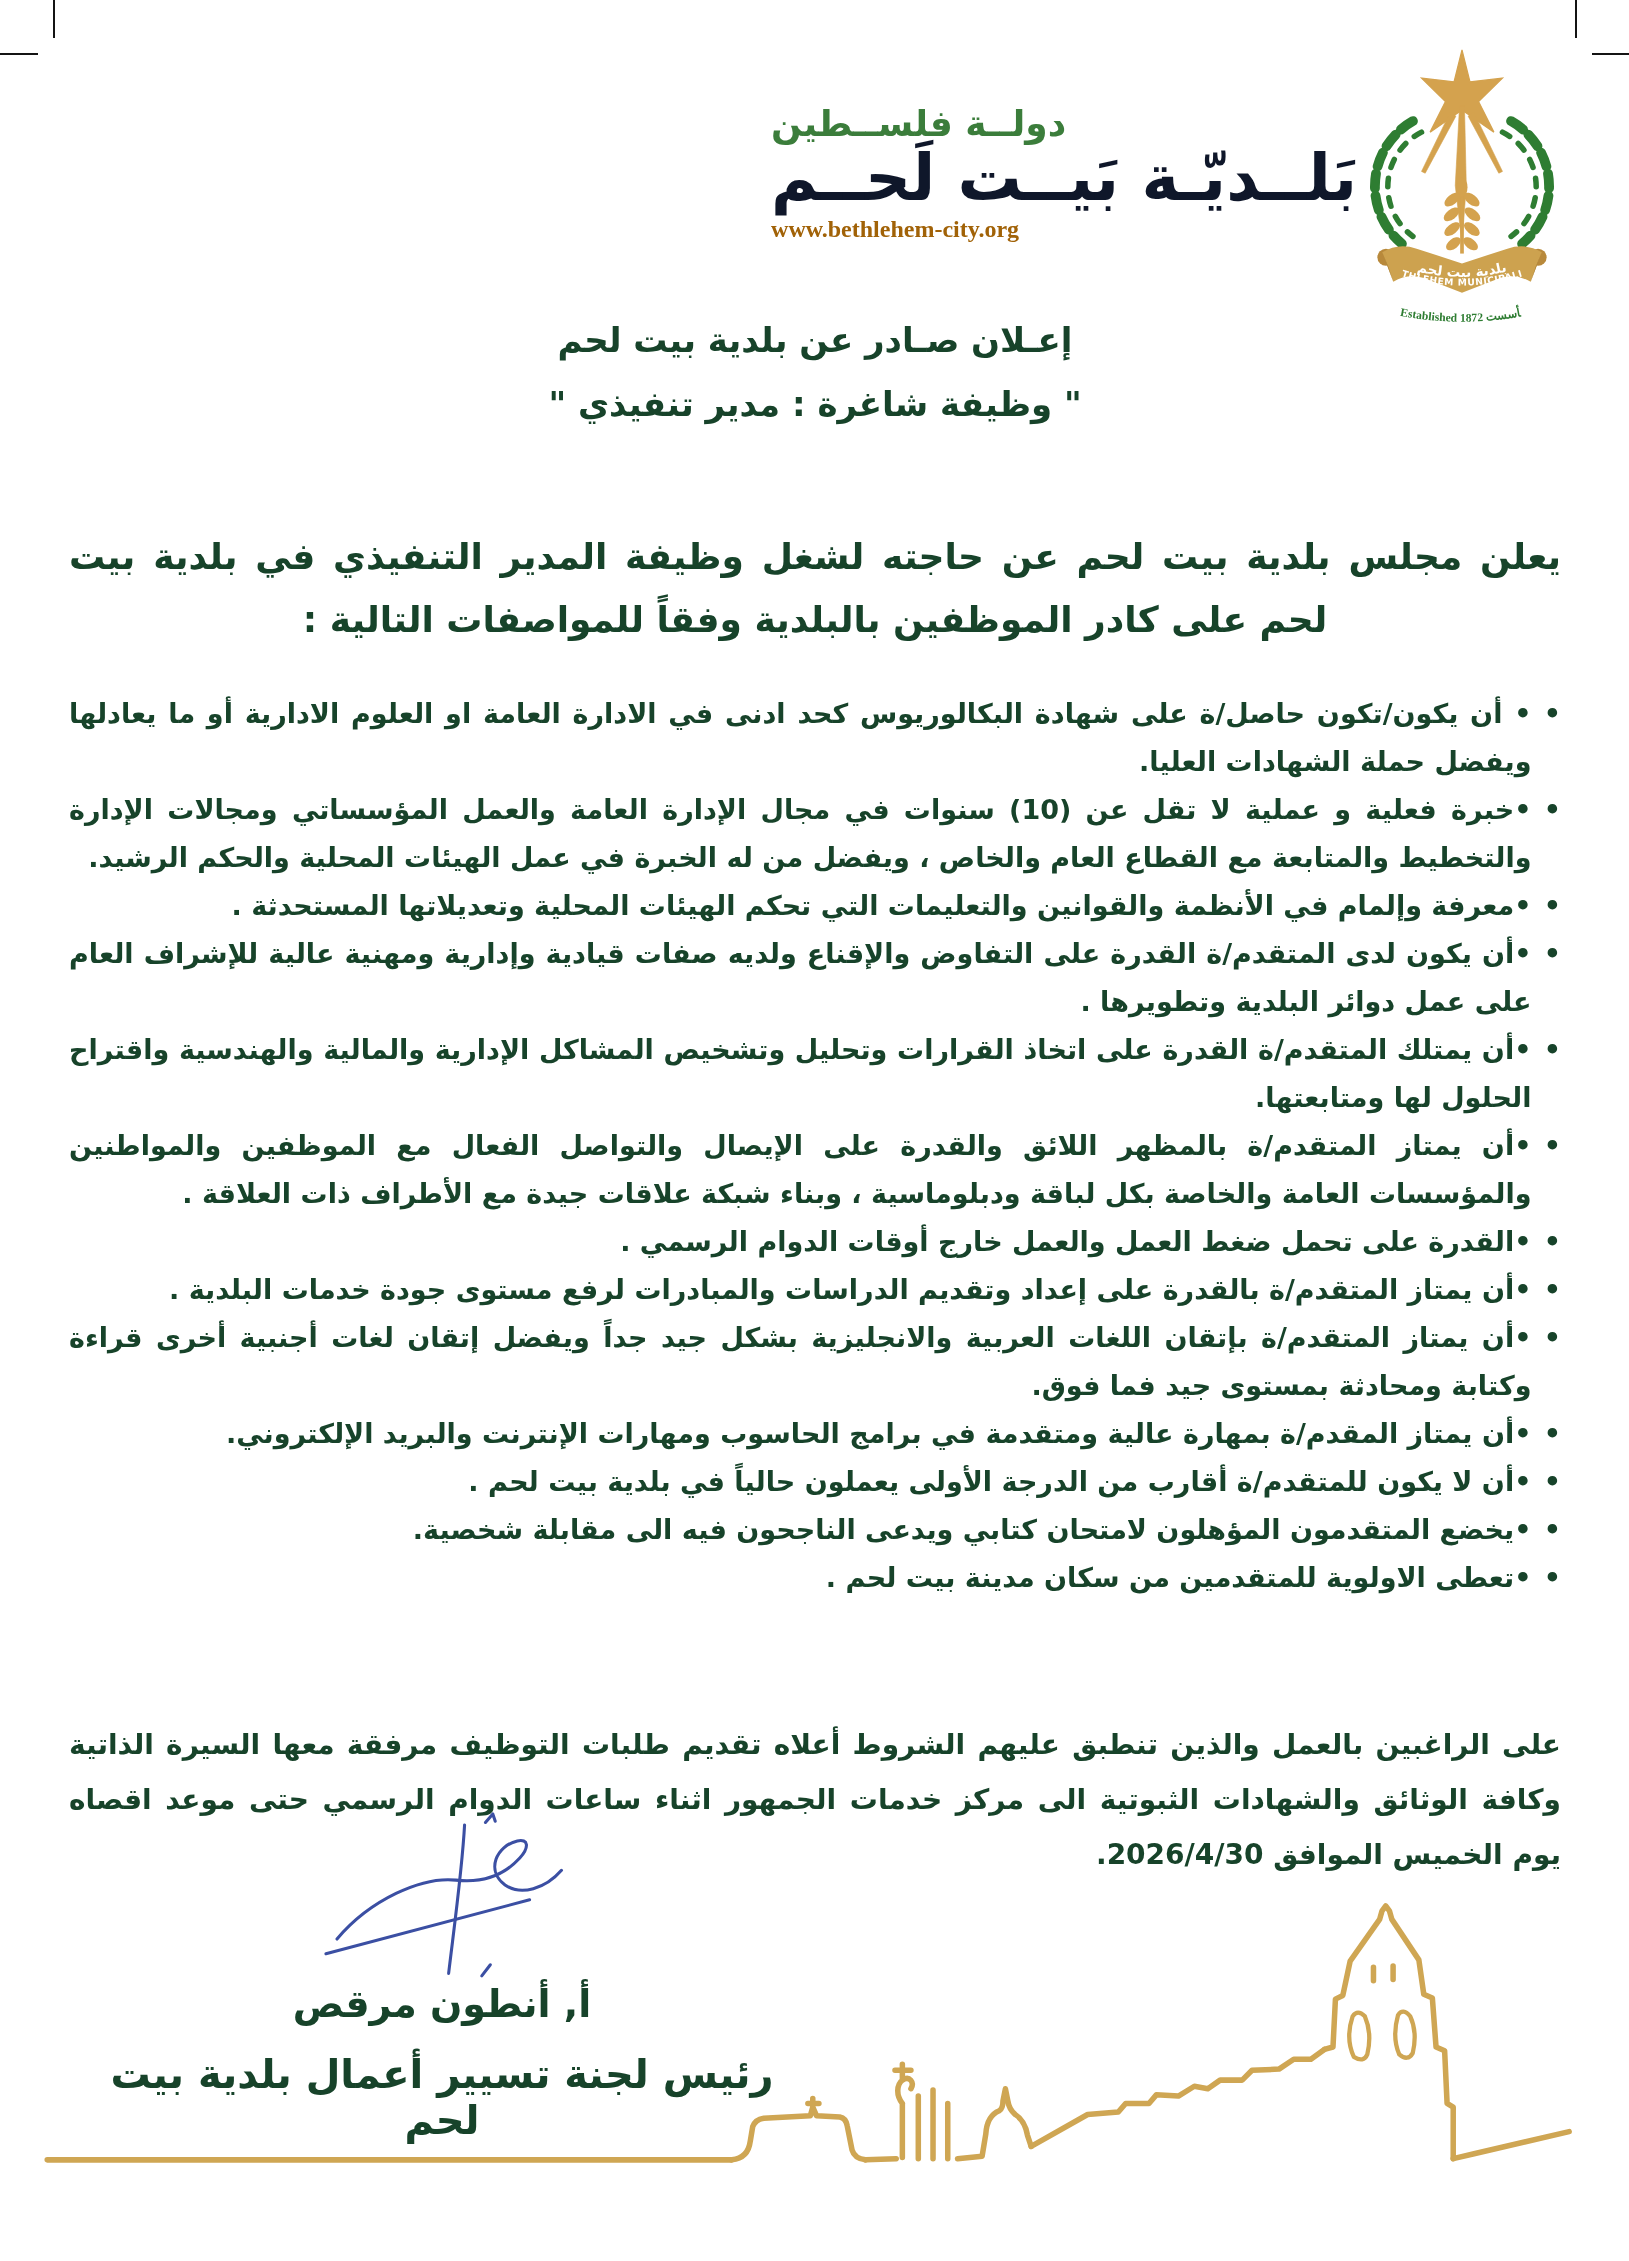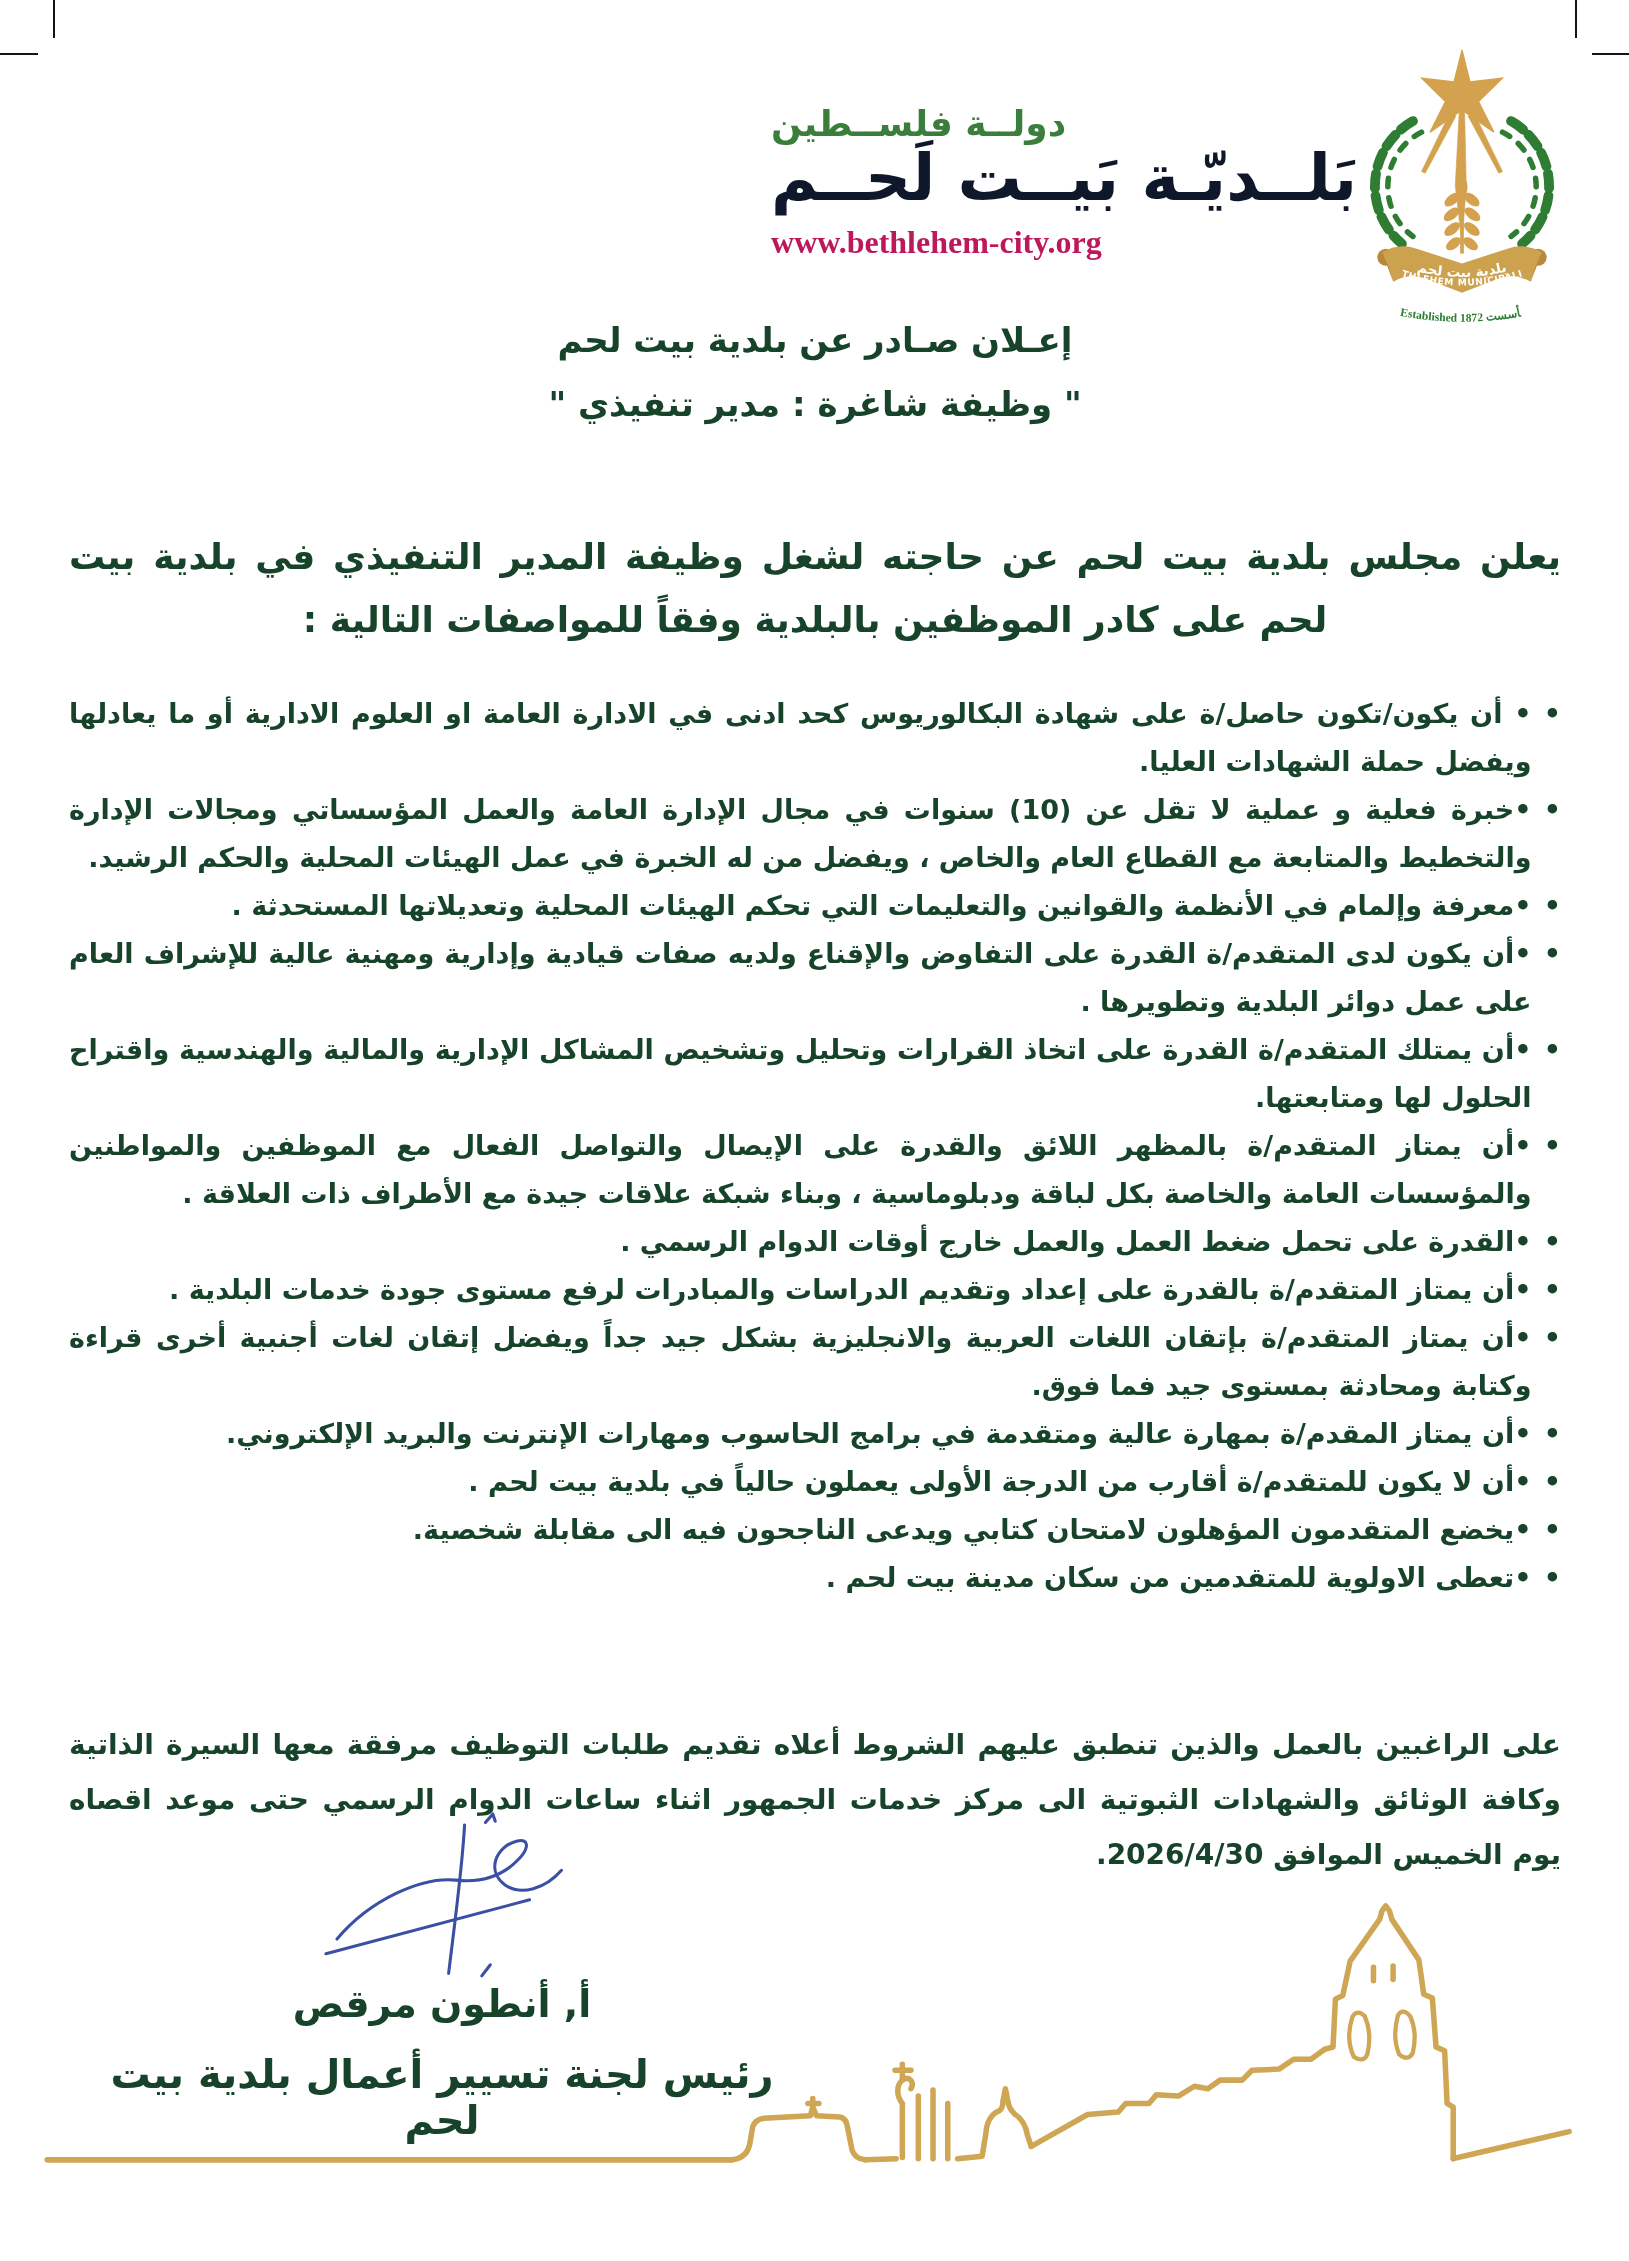--- a/index.html
+++ b/index.html
@@ -24,21 +24,21 @@
     display:flex;flex-direction:column;align-items:flex-end;
     direction:rtl;
   }
   .state-name{
     color:#3b7d3b;font-size:36px;font-weight:bold;letter-spacing:0.6px;
   }
   .muni-name{
     color:#0f172a;font-size:64px;font-weight:bold;line-height:1.05;margin-top:1.2px;
   }
   .website{
-    color:#be185d;font-size:32px;font-weight:bold;margin-top:12px;
+    color:#a16207;font-size:24px;font-weight:bold;margin-top:4px;
     font-family:"Liberation Serif","DejaVu Serif","DejaVu Sans",serif;
     direction:ltr;
   }
 
   
   .main{
     position:absolute;top:321px;left:69px;right:69px;
     direction:rtl;color:#17432a;
   }
   .doc-title{

